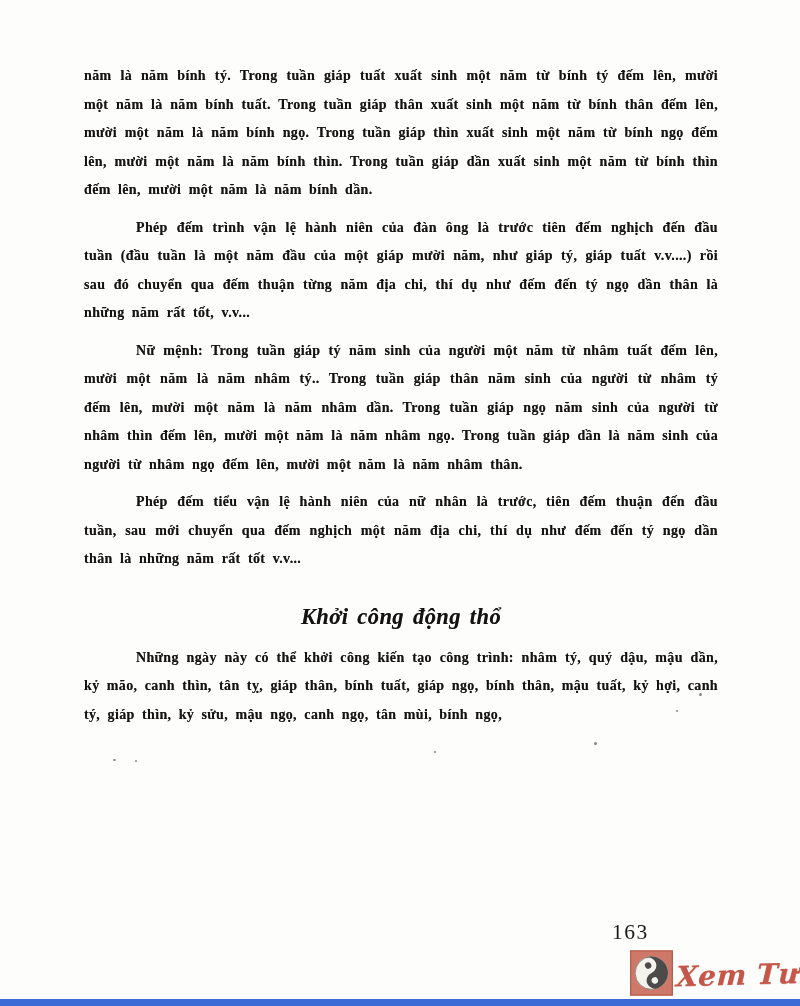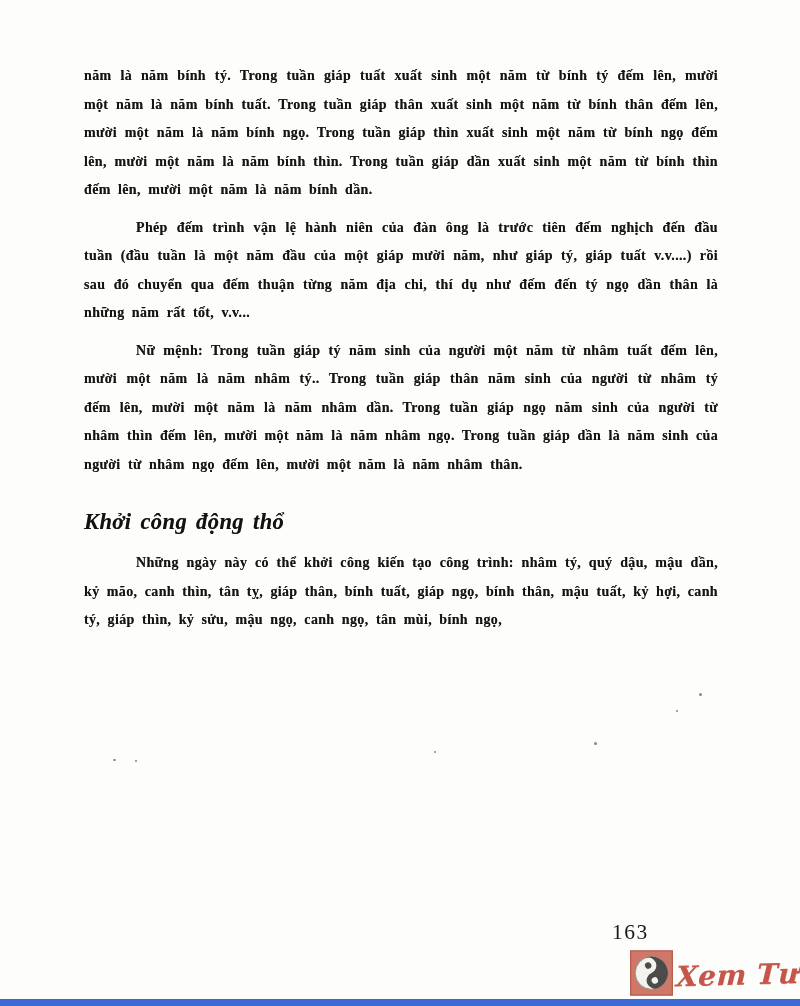--- a/index.html
+++ b/index.html
@@ -32,20 +32,21 @@
     text-align: justify;
     letter-spacing: 0.35px;
     word-spacing: 3.5px;
     text-shadow: 0 0 0.5px rgba(20,18,15,0.55);
   }
   p.body + p.body { margin-top: 9px; }
   p.indent { text-indent: 52px; }
 
   h2.section-heading {
     margin: 30px 0 14px 0;
+    text-align: center;
     font-size: 22.5px;
     font-weight: 700;
     font-style: italic;
     color: #141210;
     letter-spacing: 0.4px;
     word-spacing: 3px;
     text-shadow: 0 0 0.5px rgba(20,18,15,0.5);
   }
 
   
@@ -110,20 +111,21 @@
   .s5 { left: 135px; top: 760px; width: 2px; height: 2px; }
   .s6 { left: 434px; top: 751px; width: 2px; height: 2px; }
 </style>
 </head>
 <body>
 
 <main class="page-body">
   <p class="body noindent">năm là năm bính tý. Trong tuần giáp tuất xuất sinh một năm từ bính tý đếm lên, mười một năm là năm bính tuất. Trong tuần giáp thân xuất sinh một năm từ bính thân đếm lên, mười một năm là năm bính ngọ. Trong tuần giáp thìn xuất sinh một năm từ bính ngọ đếm lên, mười một năm là năm bính thìn. Trong tuần giáp dần xuất sinh một năm từ bính thìn đếm lên, mười một năm là năm bính dần.</p>
   <p class="body indent">Phép đếm trình vận lệ hành niên của đàn ông là trước tiên đếm nghịch đến đầu tuần (đầu tuần là một năm đầu của một giáp mười năm, như giáp tý, giáp tuất v.v....) rồi sau đó chuyển qua đếm thuận từng năm địa chi, thí dụ như đếm đến tý ngọ dần thân là những năm rất tốt, v.v...</p>
   <p class="body indent">Nữ mệnh: Trong tuần giáp tý năm sinh của người một năm từ nhâm tuất đếm lên, mười một năm là năm nhâm tý.. Trong tuần giáp thân năm sinh của người từ nhâm tý đếm lên, mười một năm là năm nhâm dần. Trong tuần giáp ngọ năm sinh của người từ nhâm thìn đếm lên, mười một năm là năm nhâm ngọ. Trong tuần giáp dần là năm sinh của người từ nhâm ngọ đếm lên, mười một năm là năm nhâm thân.</p>
+  <p class="body indent">Phép đếm tiểu vận lệ hành niên của nữ nhân là trước, tiên đếm thuận đến đầu tuần, sau mới chuyển qua đếm nghịch một năm địa chi, thí dụ như đếm đến tý ngọ dần thân là những năm rất tốt v.v...</p>
   <h2 class="section-heading">Khởi công động thổ</h2>
   <p class="body indent">Những ngày này có thể khởi công kiến tạo công trình: nhâm tý, quý dậu, mậu dần, kỷ mão, canh thìn, tân tỵ, giáp thân, bính tuất, giáp ngọ, bính thân, mậu tuất, kỷ hợi, canh tý, giáp thìn, kỷ sửu, mậu ngọ, canh ngọ, tân mùi, bính ngọ,</p>
 </main>
 
 <div class="page-number">163</div>
 
 <a class="watermark">
   <span class="wm-logo">
     <svg width="43" height="46" viewBox="0 0 100 106" xmlns="http://www.w3.org/2000/svg">
       <rect x="1.5" y="1.5" width="97" height="103" fill="#cf7768" stroke="#b85e4e" stroke-width="3"></rect>

